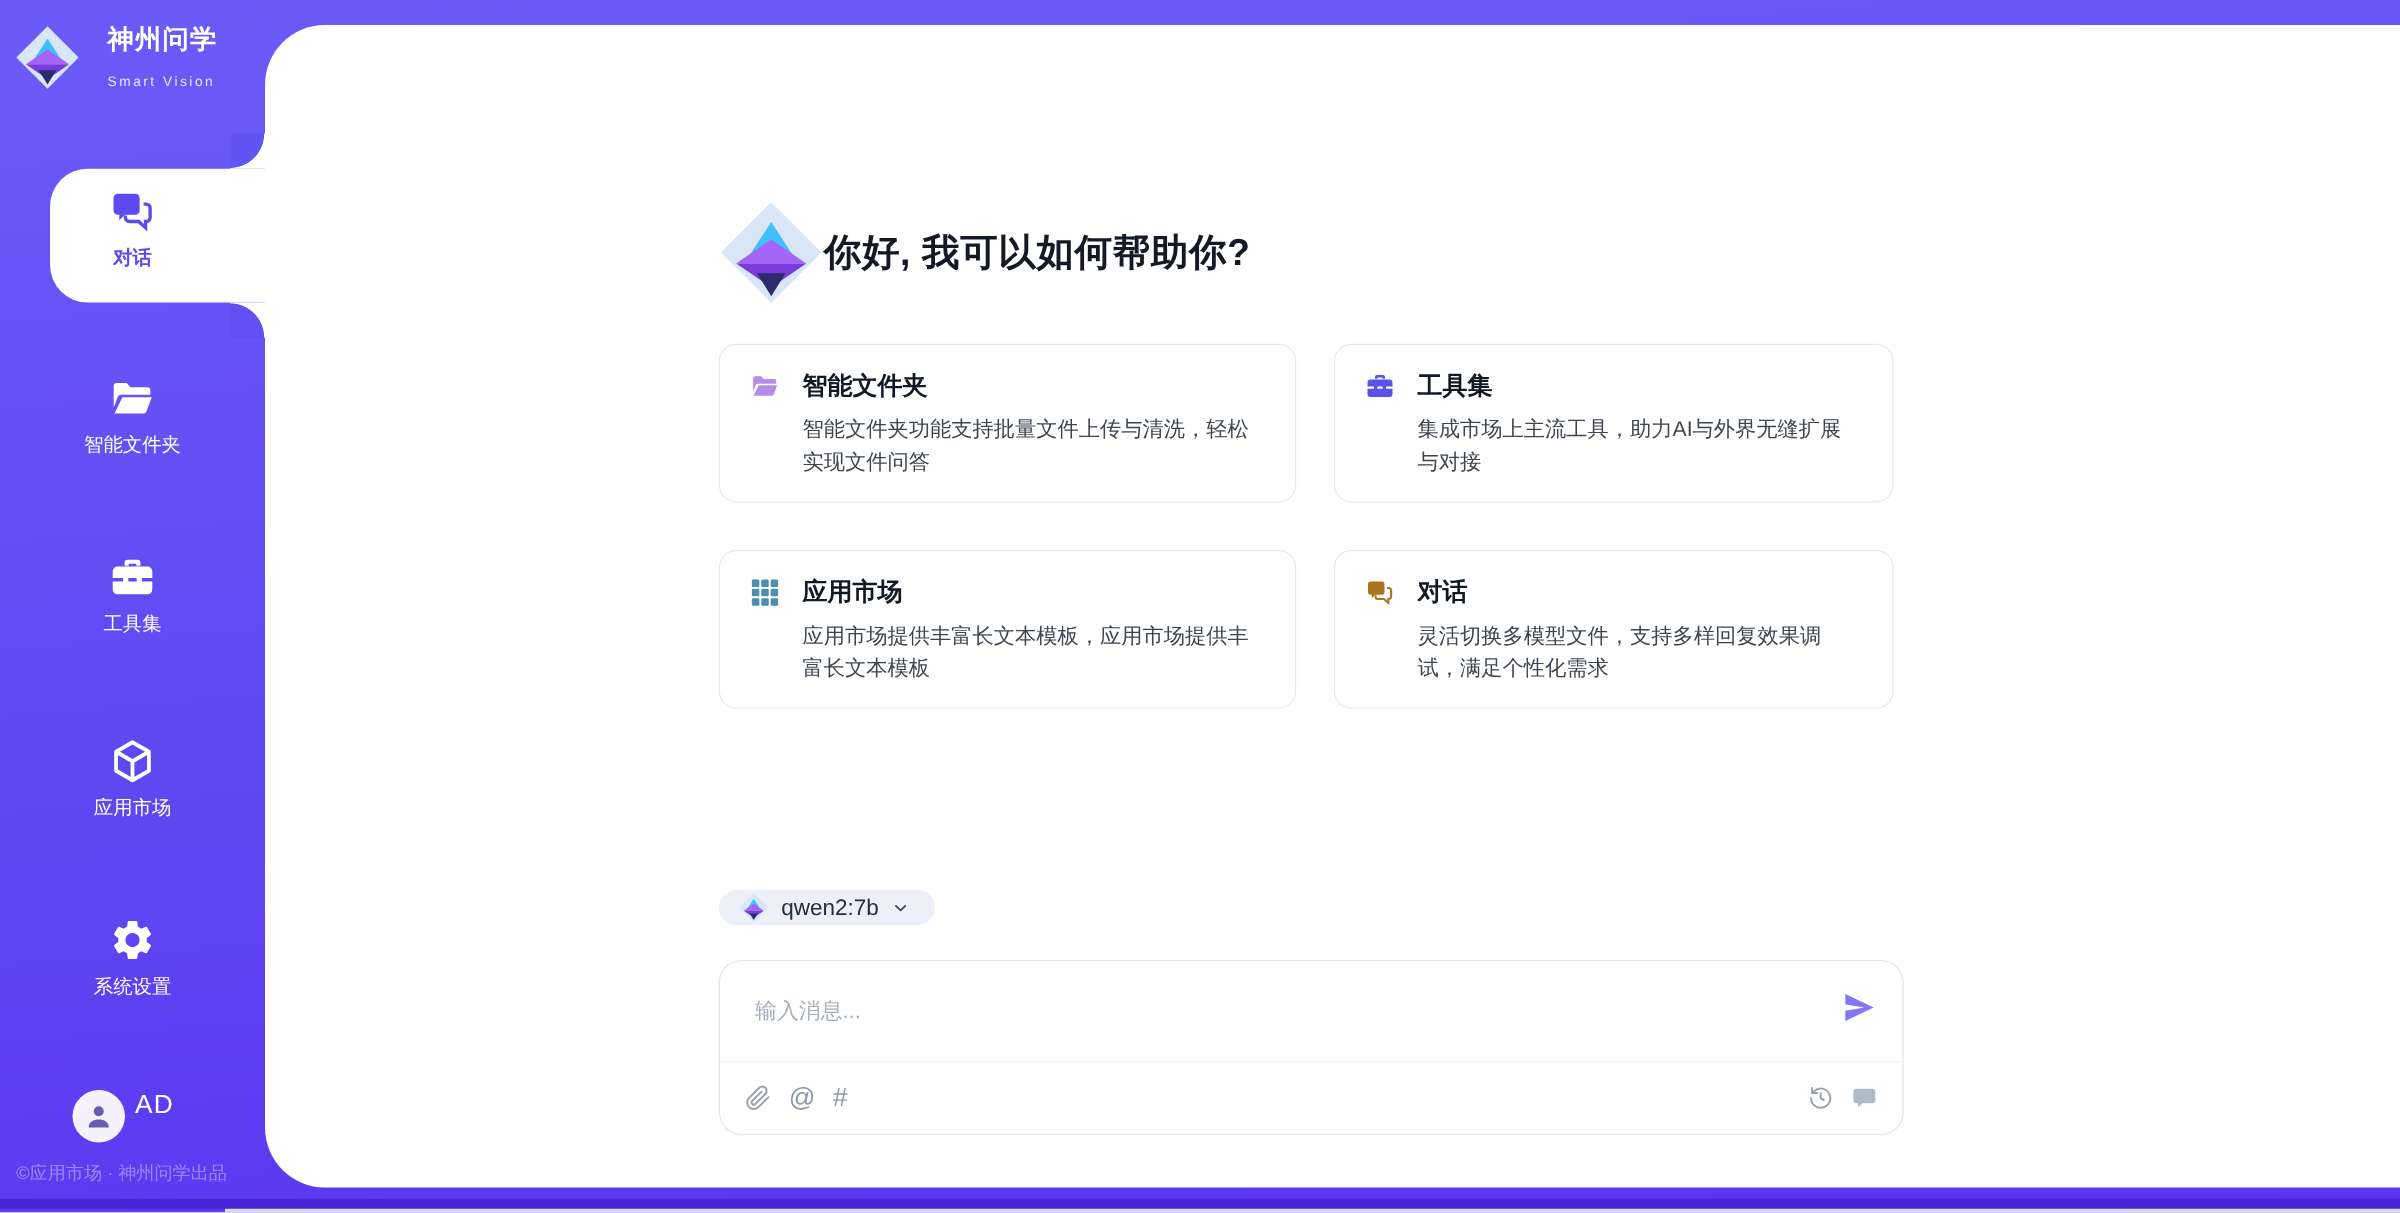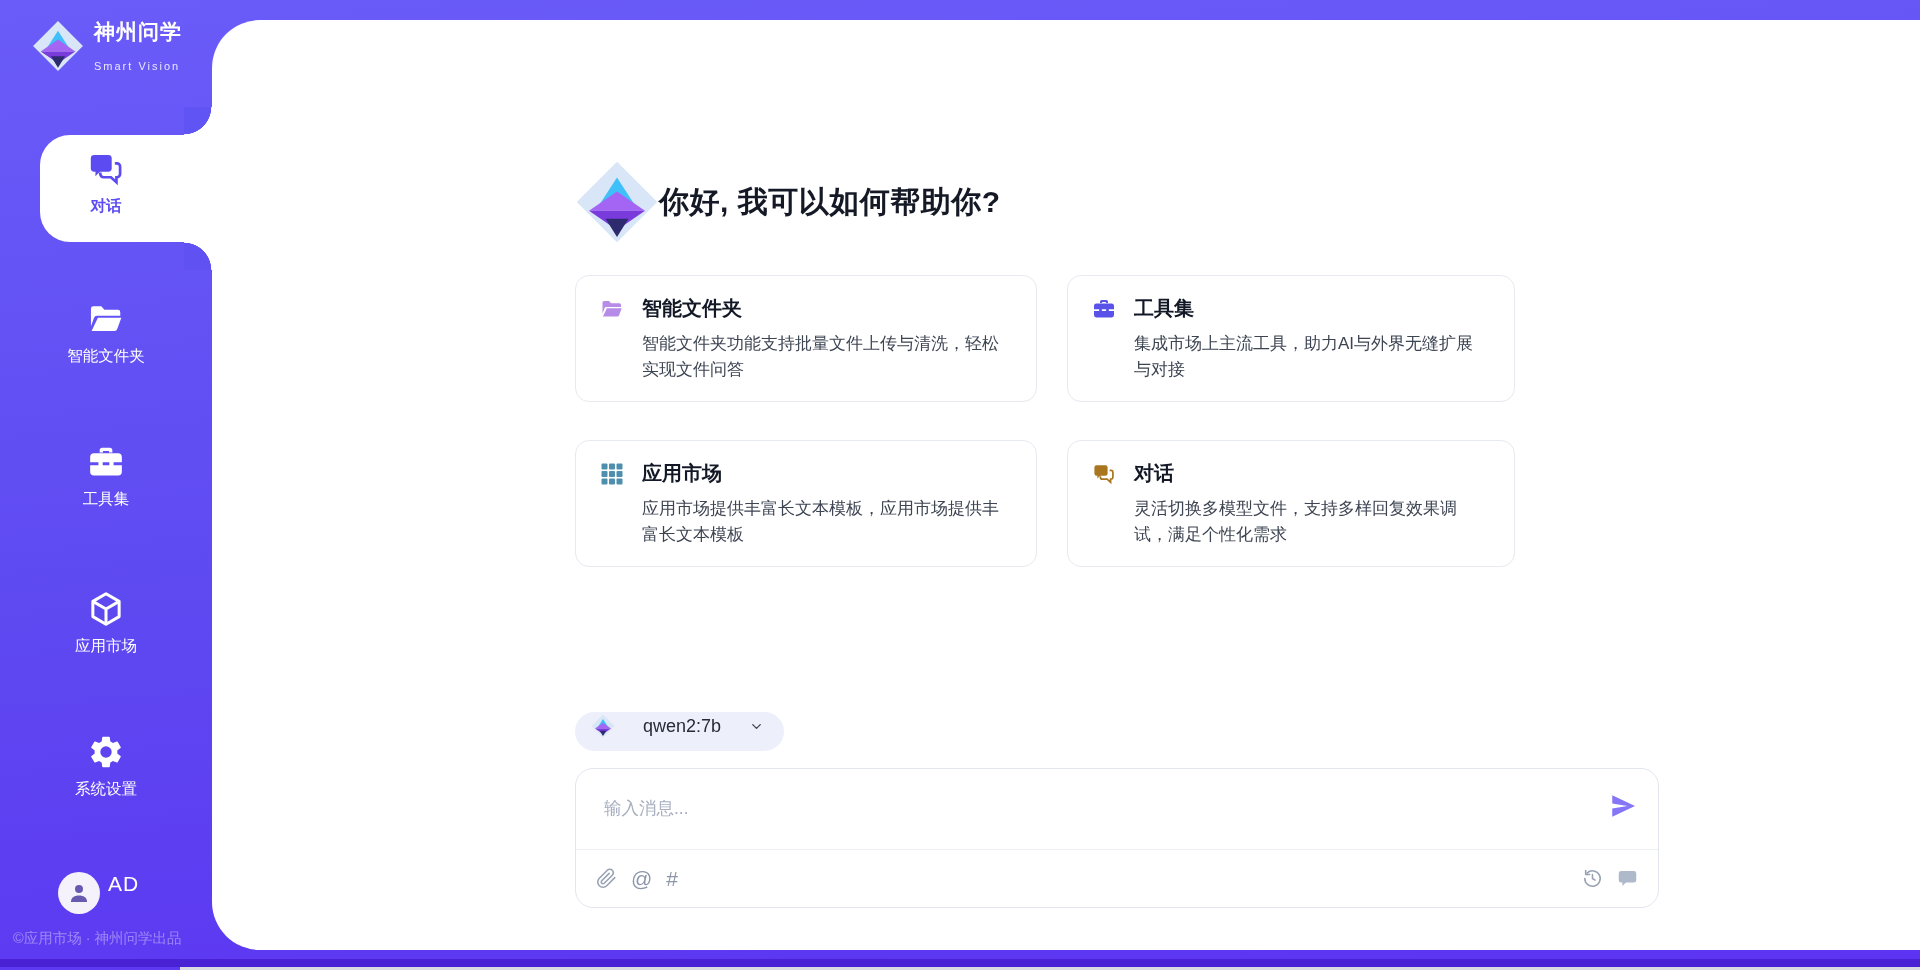--- a/index.html
+++ b/index.html
@@ -7,21 +7,21 @@
   #app{position:relative;width:1920px;height:970px;
        background:linear-gradient(175deg,#6a5cf9 0%,#5e49f1 55%,#5c33f2 100%);}
   
   .strip-dark{position:absolute;left:0;right:0;bottom:3px;height:8px;background:#4a22d6;}
   .strip-edge{position:absolute;left:180px;right:0;bottom:0;height:3px;background:#d9dae4;}
   
   .panel{position:absolute;left:212px;top:20px;right:0;bottom:20px;background:#ffffff;
          border-radius:48px 0 0 48px;}
   
   .sidebar{position:absolute;left:0;top:0;width:212px;height:100%;}
-  .brand{position:absolute;left:32px;top:20px;display:flex;align-items:center;gap:10px;}
+  .brand{position:absolute;left:12px;top:20px;display:flex;align-items:center;gap:22px;}
   .brand .logo{width:52px;height:52px;}
   .brand-name{color:#fff;font-size:21px;font-weight:700;letter-spacing:1px;line-height:1.15;}
   .brand-sub{color:#e9e6ff;font-size:11px;letter-spacing:2px;margin-top:16px;}
   .active-pill{position:absolute;left:40px;width:172px;top:135px;height:107px;background:#fff;
                border-radius:30px 0 0 30px;}
   .fillet{position:absolute;left:184px;width:28px;height:28px;}
   .fillet.ftop{top:107px;background:radial-gradient(circle 28px at 0 0,#6154f4 0 27px,#fff 27.6px);}
   .fillet.fbot{top:242px;background:radial-gradient(circle 28px at 0 100%,#6052f2 0 27px,#fff 27.6px);}
   .nav-item{position:absolute;left:0;width:212px;display:flex;flex-direction:column;align-items:center;
             gap:8px;cursor:pointer;}
@@ -45,25 +45,25 @@
   .card-head{display:flex;align-items:center;gap:18px;}
   .card-icon{width:24px;height:24px;flex:0 0 auto;}
   .card-title{font-size:20px;font-weight:700;color:#121826;}
   .card-desc{margin-top:9px;margin-left:42px;font-size:17px;line-height:1.5;color:#3d4452;}
   .c1{left:575px;top:275px;width:462px;}
   .c2{left:1067px;top:275px;width:448px;}
   .c3{left:575px;top:440px;width:462px;}
   .c4{left:1067px;top:440px;width:448px;}
   
   .model-pill{position:absolute;left:575px;top:712px;height:28px;display:inline-flex;align-items:center;
-              gap:28px;padding:0 20px 11px 16px;background:#edf0fa;border-radius:23px;cursor:pointer;}
+              gap:10px;padding:0 20px 0 16px;background:#edf0fa;border-radius:23px;cursor:pointer;}
   .model-pill .logo{width:24px;height:24px;}
   .model-name{font-size:18px;color:#252b38;}
   .chev{width:15px;height:15px;color:#3f4654;}
-  .composer{position:absolute;left:575px;top:768px;width:1084px;height:140px;box-sizing:border-box;
+  .composer{position:absolute;left:575px;top:768px;width:948px;height:140px;box-sizing:border-box;
             background:#fff;border:1.5px solid #e3e6ef;border-radius:18px;}
   .composer-input{position:absolute;left:26px;top:12px;right:70px;height:52px;border:none;outline:none;
                   font-size:17.5px;color:#30384a;font-family:inherit;background:transparent;}
   .composer-input::placeholder{color:#a7aebf;}
   .send-btn{position:absolute;right:20px;top:22px;width:30px;height:30px;color:#8576f7;cursor:pointer;}
   .composer-footer{position:absolute;left:0;right:0;top:80px;bottom:0;border-top:1px solid #edeff4;
                    display:flex;align-items:center;padding:0 20px;box-sizing:border-box;gap:14px;}
   .tool-ic{width:21px;height:21px;color:#98a2b3;cursor:pointer;}
   .glyph{font-size:21px;color:#8d97a9;cursor:pointer;line-height:1;}
   .spacer{flex:1;}

